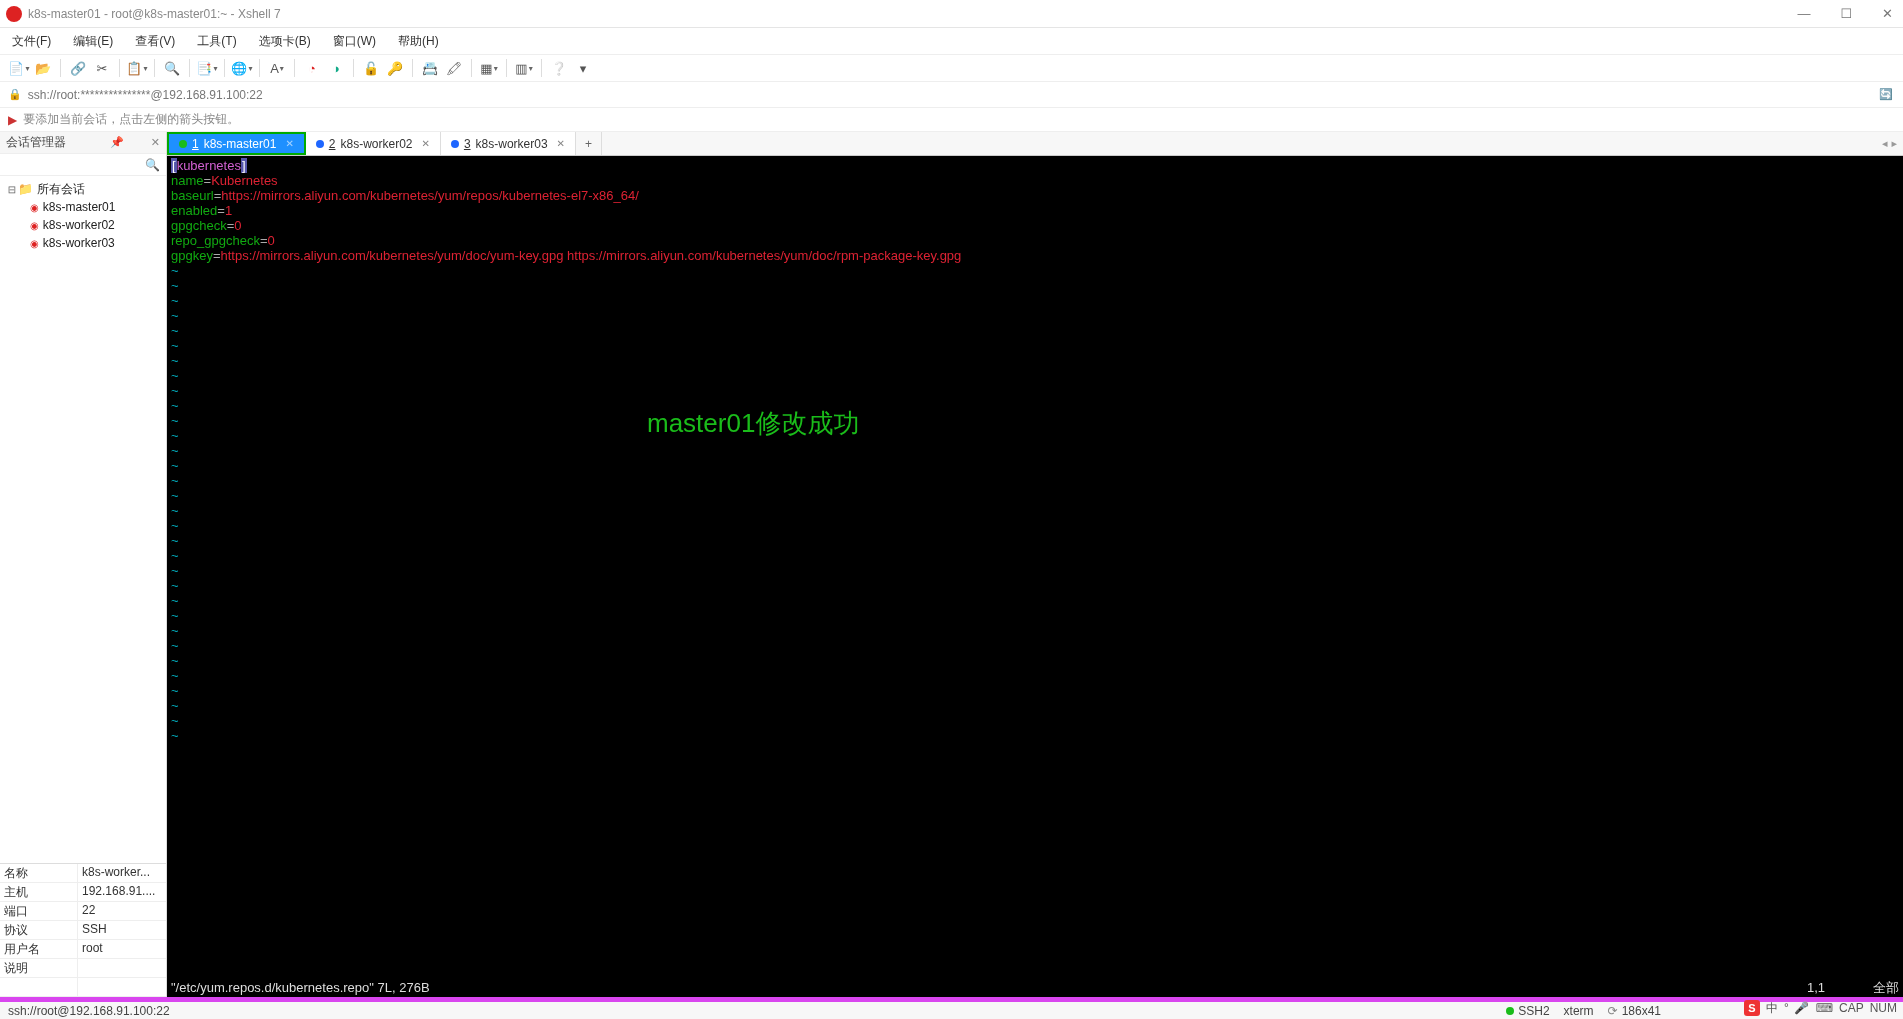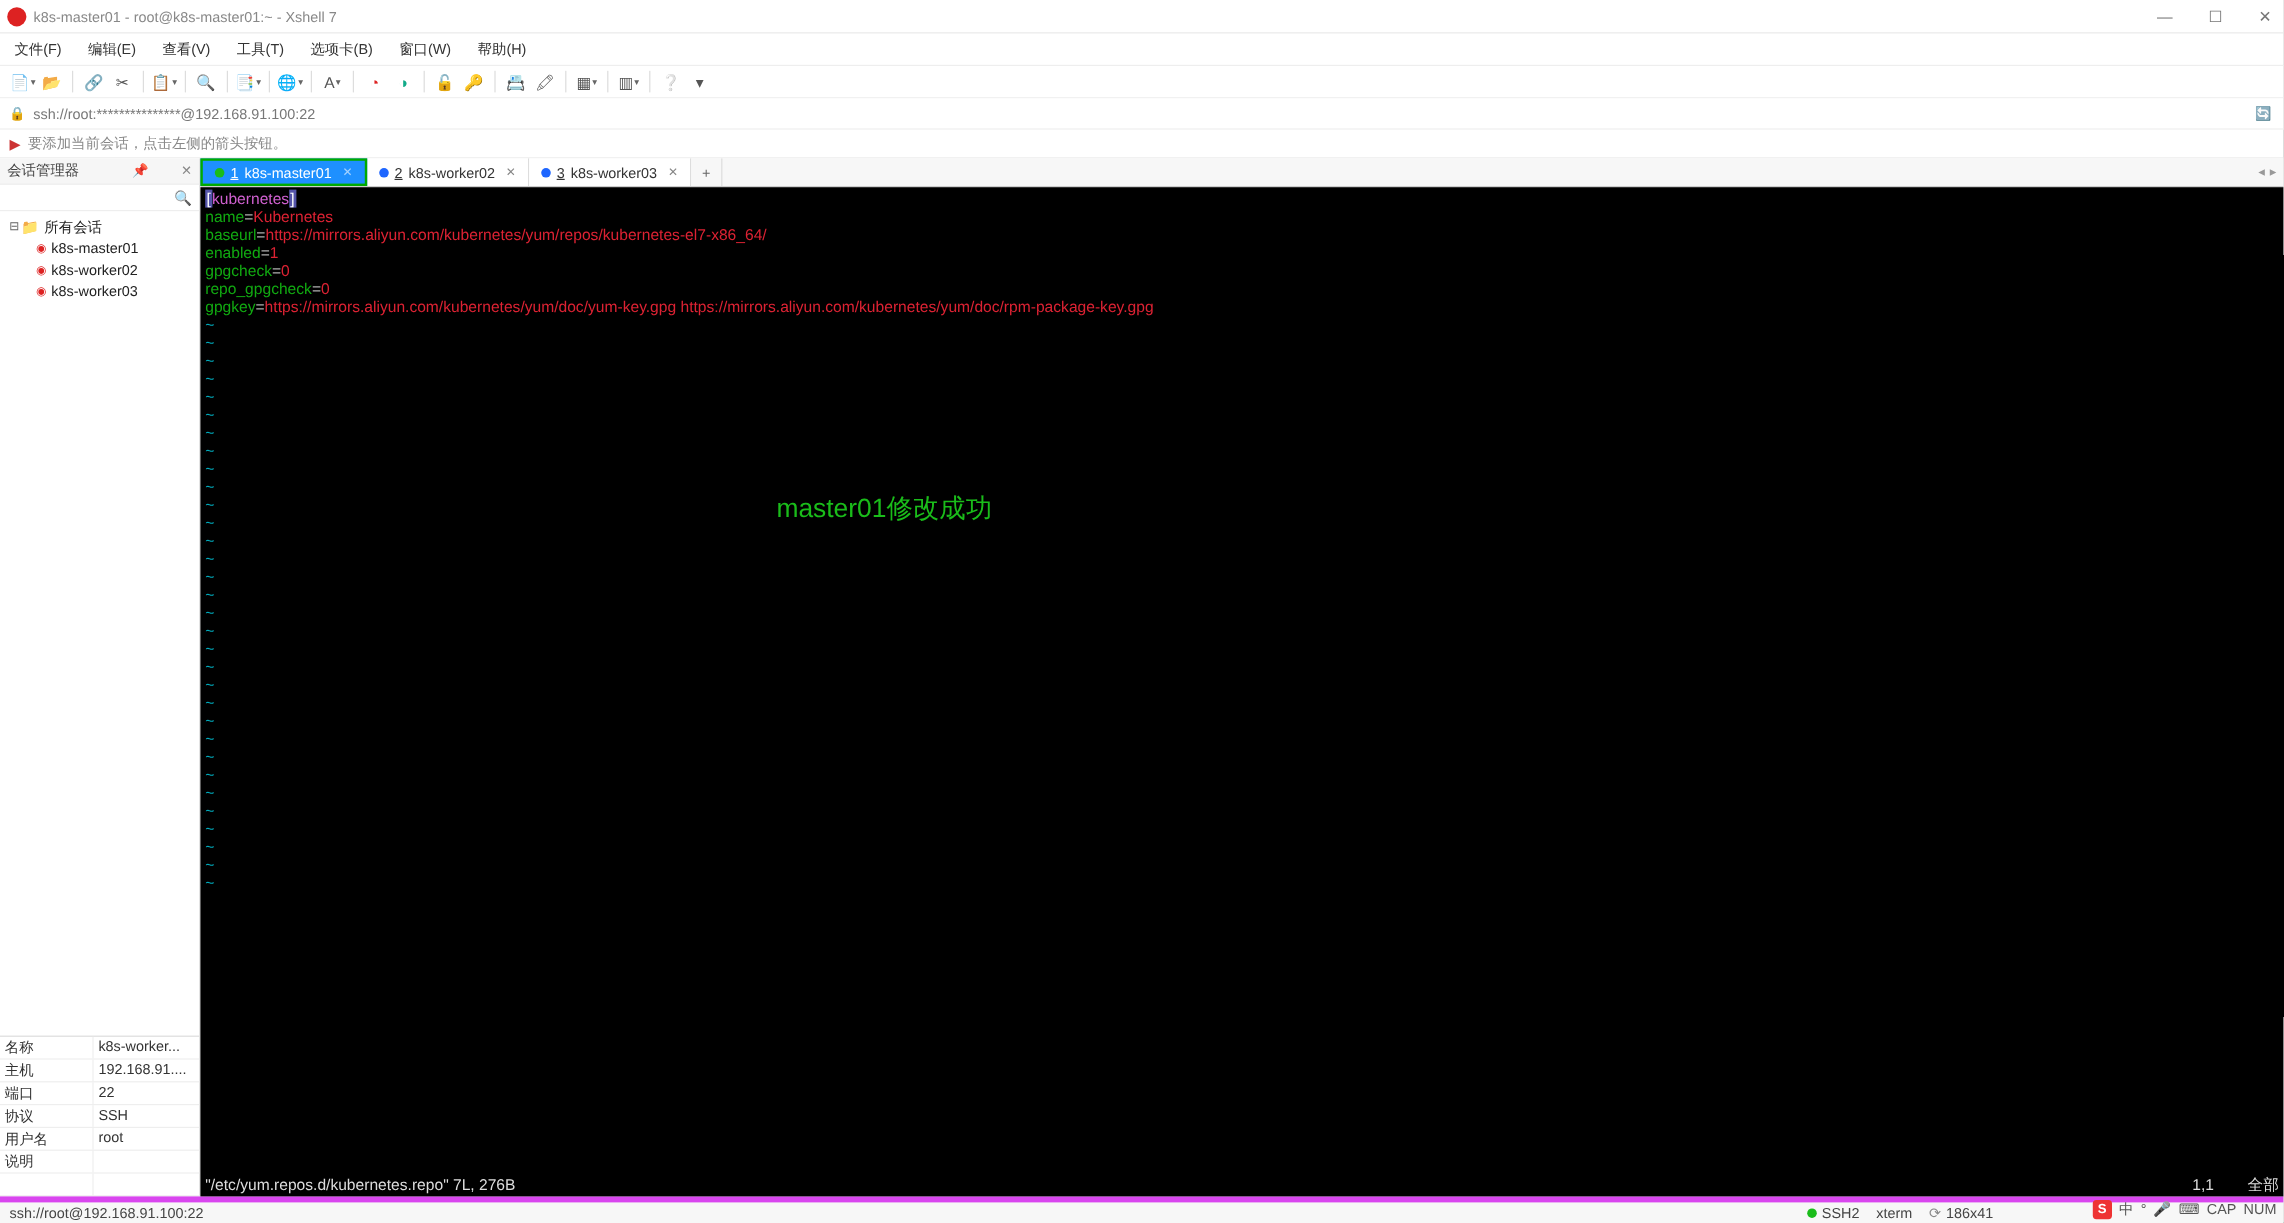--- a/index.html
+++ b/index.html
@@ -66,25 +66,25 @@
 
 
 .terminal { flex: 1 1 auto; background: #000; color: #ccc; font-family: "Consolas","Courier New",monospace; font-size: 13px; line-height: 15px; padding: 2px 4px; position: relative; overflow: hidden; }
 .terminal .ln { white-space: pre; }
 .c-mag { color: #d060d0; }
 .c-grn { color: #11aa11; }
 .c-red { color: #d23; }
 .c-grey { color: #aaa; }
 .hl { background: #5555aa; color:#fff; padding:0 1px; }
 .tilde { color: #00aabb; }
-.overlay-note { position: absolute; left: 480px; top: 260px; color: #1abc1a; font-family: "Microsoft YaHei", sans-serif; font-size: 22px; }
+.overlay-note { position: absolute; left: 480px; top: 260px; color: #1abc1a; font-family: "Microsoft YaHei", sans-serif; font-size: 26px; }
 .term-status { position: absolute; left: 4px; right: 4px; bottom: 2px; display: flex; font-size: 13px; color: #ddd; }
 .term-status .fname { flex: 0 0 auto; }
 .term-status .spacer { flex: 1; }
-.term-status .pos { margin-right: 28px; }
+.term-status .pos { margin-right: 48px; }
 
 
 .statusbar { height: 22px; display: flex; align-items: center; padding: 0 8px; font-size: 12px; color: #444; background: #f7f7f7; border-top: 5px solid #d946ef; gap: 14px; }
 .statusbar .seg { display: flex; align-items: center; gap: 4px; }
 .statusbar .spacer { flex: 1; }
 .statusbar .dotg { width:8px; height:8px; border-radius:50%; background:#1abc1a; display:inline-block; }
 .tray { position: absolute; right: 6px; bottom: 0; height: 22px; display: flex; align-items: center; gap: 6px; font-size: 12px; color: #555; }
 .tray .sogou { width:16px; height:16px; background:#e33; border-radius:3px; color:#fff; display:flex; align-items:center; justify-content:center; font-size:11px; font-weight:bold; }
 </style>
 </head>

